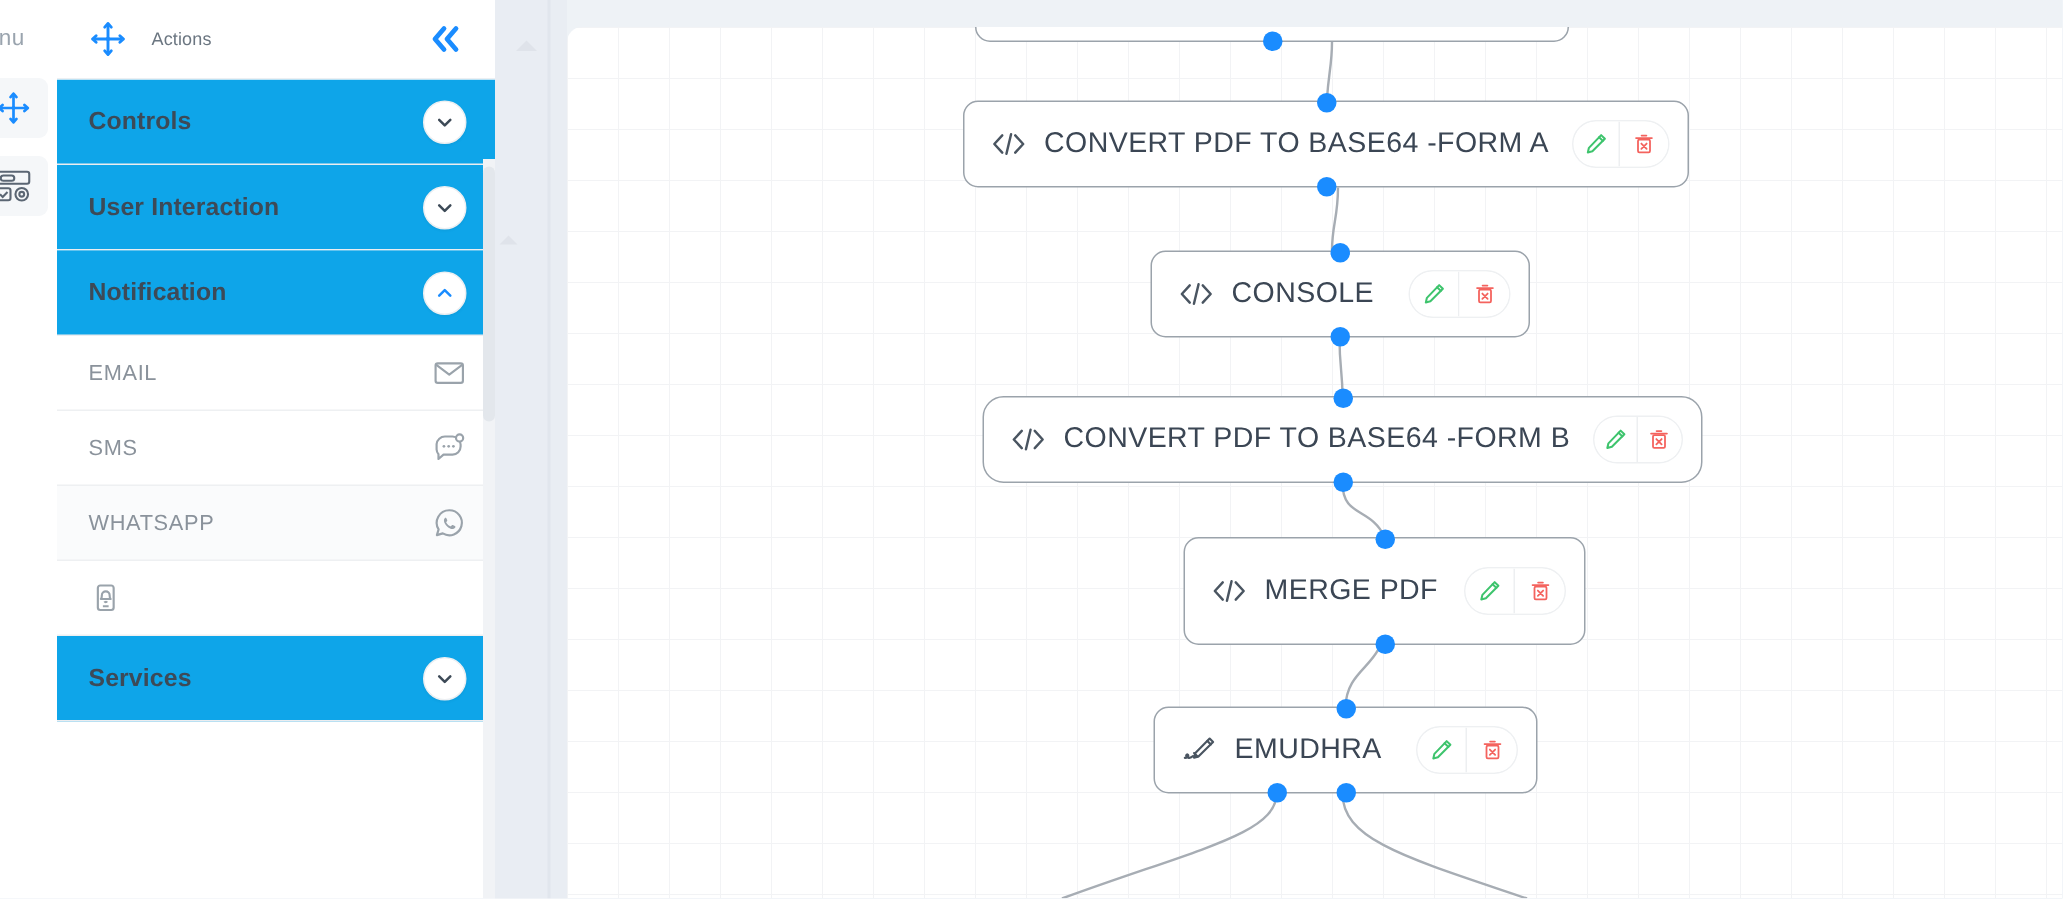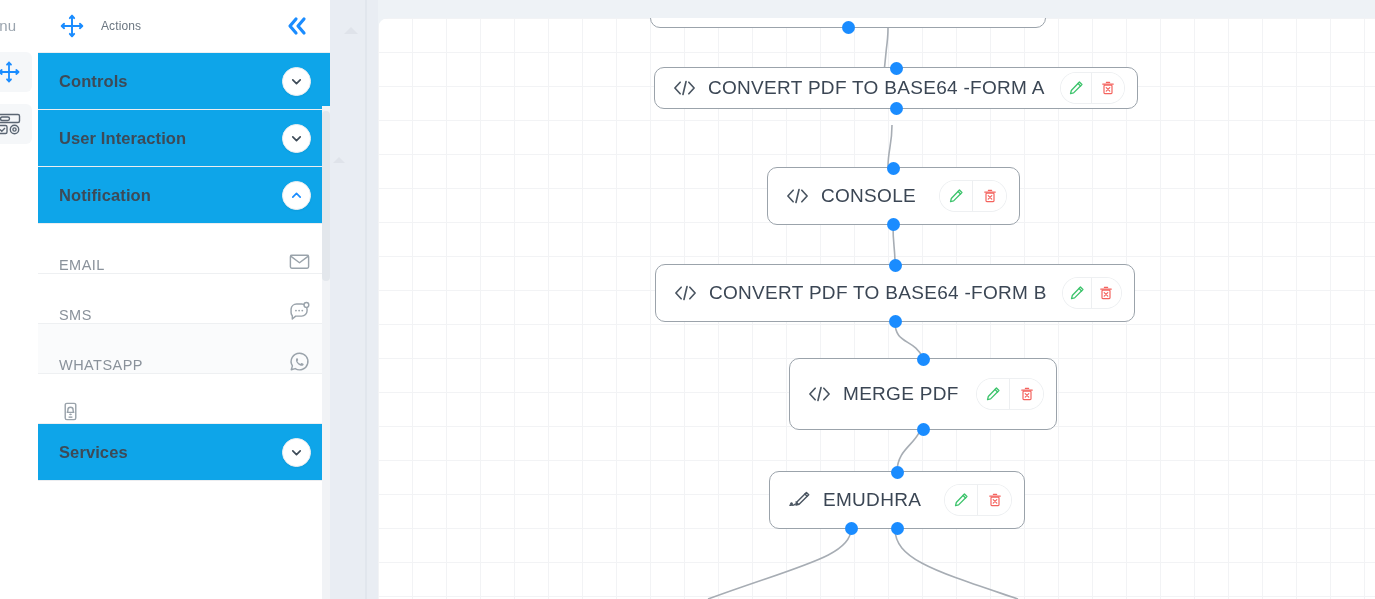--- a/index.html
+++ b/index.html
@@ -61,21 +61,21 @@
     letter-spacing: .1px;
   }
   .chev {
     width: 29px; height: 29px; border-radius: 50%;
     background: #fff; border: 1px solid #eceff2;
     display: flex; align-items: center; justify-content: center;
     box-shadow: 0 1px 2px rgba(0,0,0,.05);
   }
 
   .sb-item {
-    height: 50px; display: flex; align-items: flex-end;
+    height: 50px; display: flex; align-items: center;
     padding: 0 19px 0 21px;
     background: #fff;
     border-bottom: 1px solid #eef0f2;
     cursor: pointer;
     gap: 28px;
   }
   .sb-item.alt { background: #fafbfc; }
   .sb-item-label {
     flex: 1; font-size: 14.5px; color: #8a929b; letter-spacing: .45px;
   }
@@ -328,21 +328,21 @@
 
       <path d="M473 529 C 473 556, 420 566, 330 599" stroke="#a7adb4" stroke-width="1.6" fill="none"></path>
 
       <path d="M517 529 C 517 560, 560 572, 640 599" stroke="#a7adb4" stroke-width="1.6" fill="none"></path>
     </svg>
 
     <div class="node" style="left:272px; top:-40px; width:396px; height:68px; border-radius:10px;">
       <div class="port" style="left:50%; top:100%;"></div>
     </div>
 
-    <div class="node" style="left:276px; top:67px; width:484px; height:42px;">
+    <div class="node" style="left:264px; top:67px; width:484px; height:58px;">
       <span class="node-icon">
         <svg width="25" height="20" viewBox="0 0 26 20" fill="none" stroke="#4a5561" stroke-width="1.7" stroke-linecap="round" stroke-linejoin="round">
           <path d="M8.5 4L3 10l5.5 6"></path>
           <path d="M17.5 4L23 10l-5.5 6"></path>
           <path d="M14.6 3.2l-3.2 13.6"></path>
         </svg>
       </span>
       <span class="node-label">CONVERT PDF TO BASE64 -FORM A</span>
       <span class="node-actions">
         <span class="act-btn edit">
@@ -386,21 +386,21 @@
             <path d="M8 3h4"></path>
             <rect x="5" y="6.4" width="10" height="10.6" rx="1.1"></rect>
             <path d="M7.8 9.6l4.4 4.4M12.2 9.6l-4.4 4.4"></path>
           </svg>
         </span>
       </span>
       <div class="port" style="left:50%; top:0;"></div>
       <div class="port" style="left:50%; top:100%;"></div>
     </div>
 
-    <div class="node" style="left:277px; top:264px; width:480px; height:58px;">
+    <div class="node" style="left:277px; top:264px; width:480px; height:58px;border-radius:14px;">
       <span class="node-icon">
         <svg width="25" height="20" viewBox="0 0 26 20" fill="none" stroke="#4a5561" stroke-width="1.7" stroke-linecap="round" stroke-linejoin="round">
           <path d="M8.5 4L3 10l5.5 6"></path>
           <path d="M17.5 4L23 10l-5.5 6"></path>
           <path d="M14.6 3.2l-3.2 13.6"></path>
         </svg>
       </span>
       <span class="node-label">CONVERT PDF TO BASE64 -FORM B</span>
       <span class="node-actions">
         <span class="act-btn edit">

